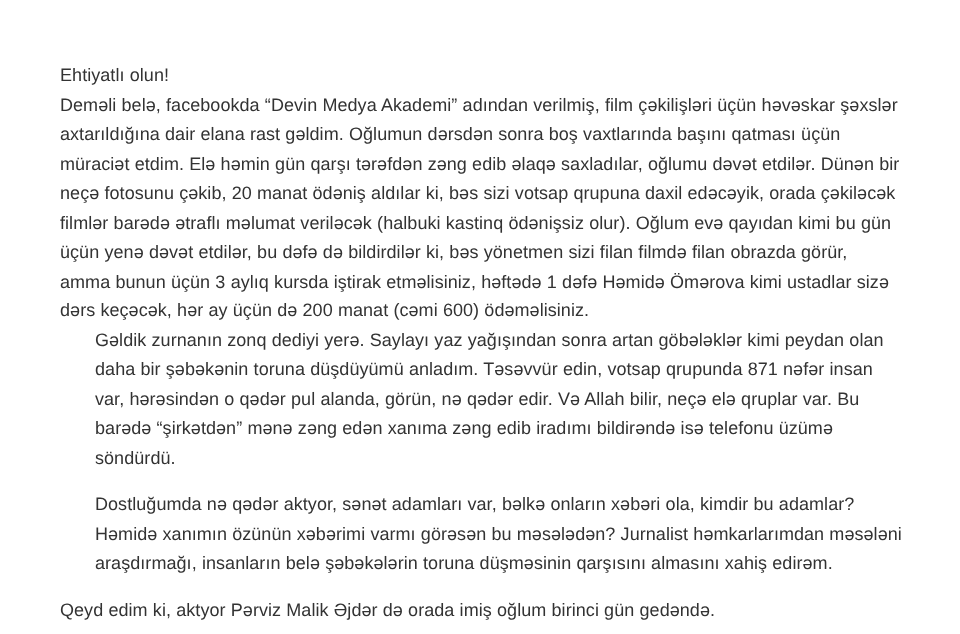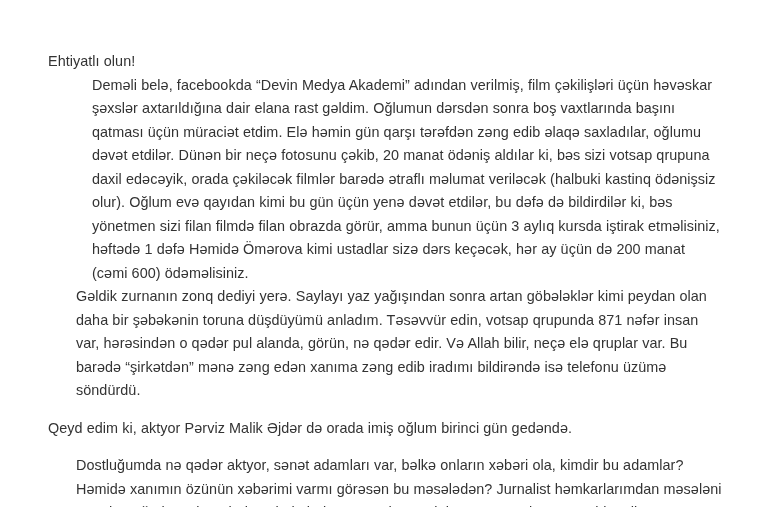--- a/index.html
+++ b/index.html
@@ -35,34 +35,33 @@
     color: #333333;
     text-align: left;
     letter-spacing: 0.05px;
     word-spacing: 0.1px;
   }
   .para.lead {
     margin-bottom: 0px;
   }
   .para.block {
     margin-bottom: 0px;
-    margin-left: 44px;
   }
   .para.gap {
     margin-bottom: 14px;
     margin-left: 28px;
   }
   .para:last-child {
     margin-bottom: 0;
   }
 </style>
 </head>
 <body>
 
 <div class="page">
   <article class="article">
     <p class="para lead">Ehtiyatlı olun!</p>
     <p class="para block">Deməli belə, facebookda “Devin Medya Akademi” adından verilmiş, film çəkilişləri üçün həvəskar şəxslər axtarıldığına dair elana rast gəldim. Oğlumun dərsdən sonra boş vaxtlarında başını qatması üçün müraciət etdim. Elə həmin gün qarşı tərəfdən zəng edib əlaqə saxladılar, oğlumu dəvət etdilər. Dünən bir neçə fotosunu çəkib, 20 manat ödəniş aldılar ki, bəs sizi votsap qrupuna daxil edəcəyik, orada çəkiləcək filmlər barədə ətraflı məlumat veriləcək (halbuki kastinq ödənişsiz olur). Oğlum evə qayıdan kimi bu gün üçün yenə dəvət etdilər, bu dəfə də bildirdilər ki, bəs yönetmen sizi filan filmdə filan obrazda görür, amma bunun üçün 3 aylıq kursda iştirak etməlisiniz, həftədə 1 dəfə Həmidə Ömərova kimi ustadlar sizə dərs keçəcək, hər ay üçün də 200 manat (cəmi 600) ödəməlisiniz.</p>
     <p class="para gap">Gəldik zurnanın zonq dediyi yerə. Saylayı yaz yağışından sonra artan göbələklər kimi peydan olan daha bir şəbəkənin toruna düşdüyümü anladım. Təsəvvür edin, votsap qrupunda 871 nəfər insan var, hərəsindən o qədər pul alanda, görün, nə qədər edir. Və Allah bilir, neçə elə qruplar var. Bu barədə “şirkətdən” mənə zəng edən xanıma zəng edib iradımı bildirəndə isə telefonu üzümə söndürdü.</p>
+    <p class="para gap">Dostluğumda nə qədər aktyor, sənət adamları var, bəlkə onların xəbəri ola, kimdir bu adamlar? Həmidə xanımın özünün xəbərimi varmı görəsən bu məsələdən? Jurnalist həmkarlarımdan məsələni araşdırmağı, insanların belə şəbəkələrin toruna düşməsinin qarşısını almasını xahiş edirəm.</p>
     <p class="para">Qeyd edim ki, aktyor Pərviz Malik Əjdər də orada imiş oğlum birinci gün gedəndə.</p>
-    <p class="para gap">Dostluğumda nə qədər aktyor, sənət adamları var, bəlkə onların xəbəri ola, kimdir bu adamlar? Həmidə xanımın özünün xəbərimi varmı görəsən bu məsələdən? Jurnalist həmkarlarımdan məsələni araşdırmağı, insanların belə şəbəkələrin toruna düşməsinin qarşısını almasını xahiş edirəm.</p>
   </article>
 </div>
 
 </body></html>

